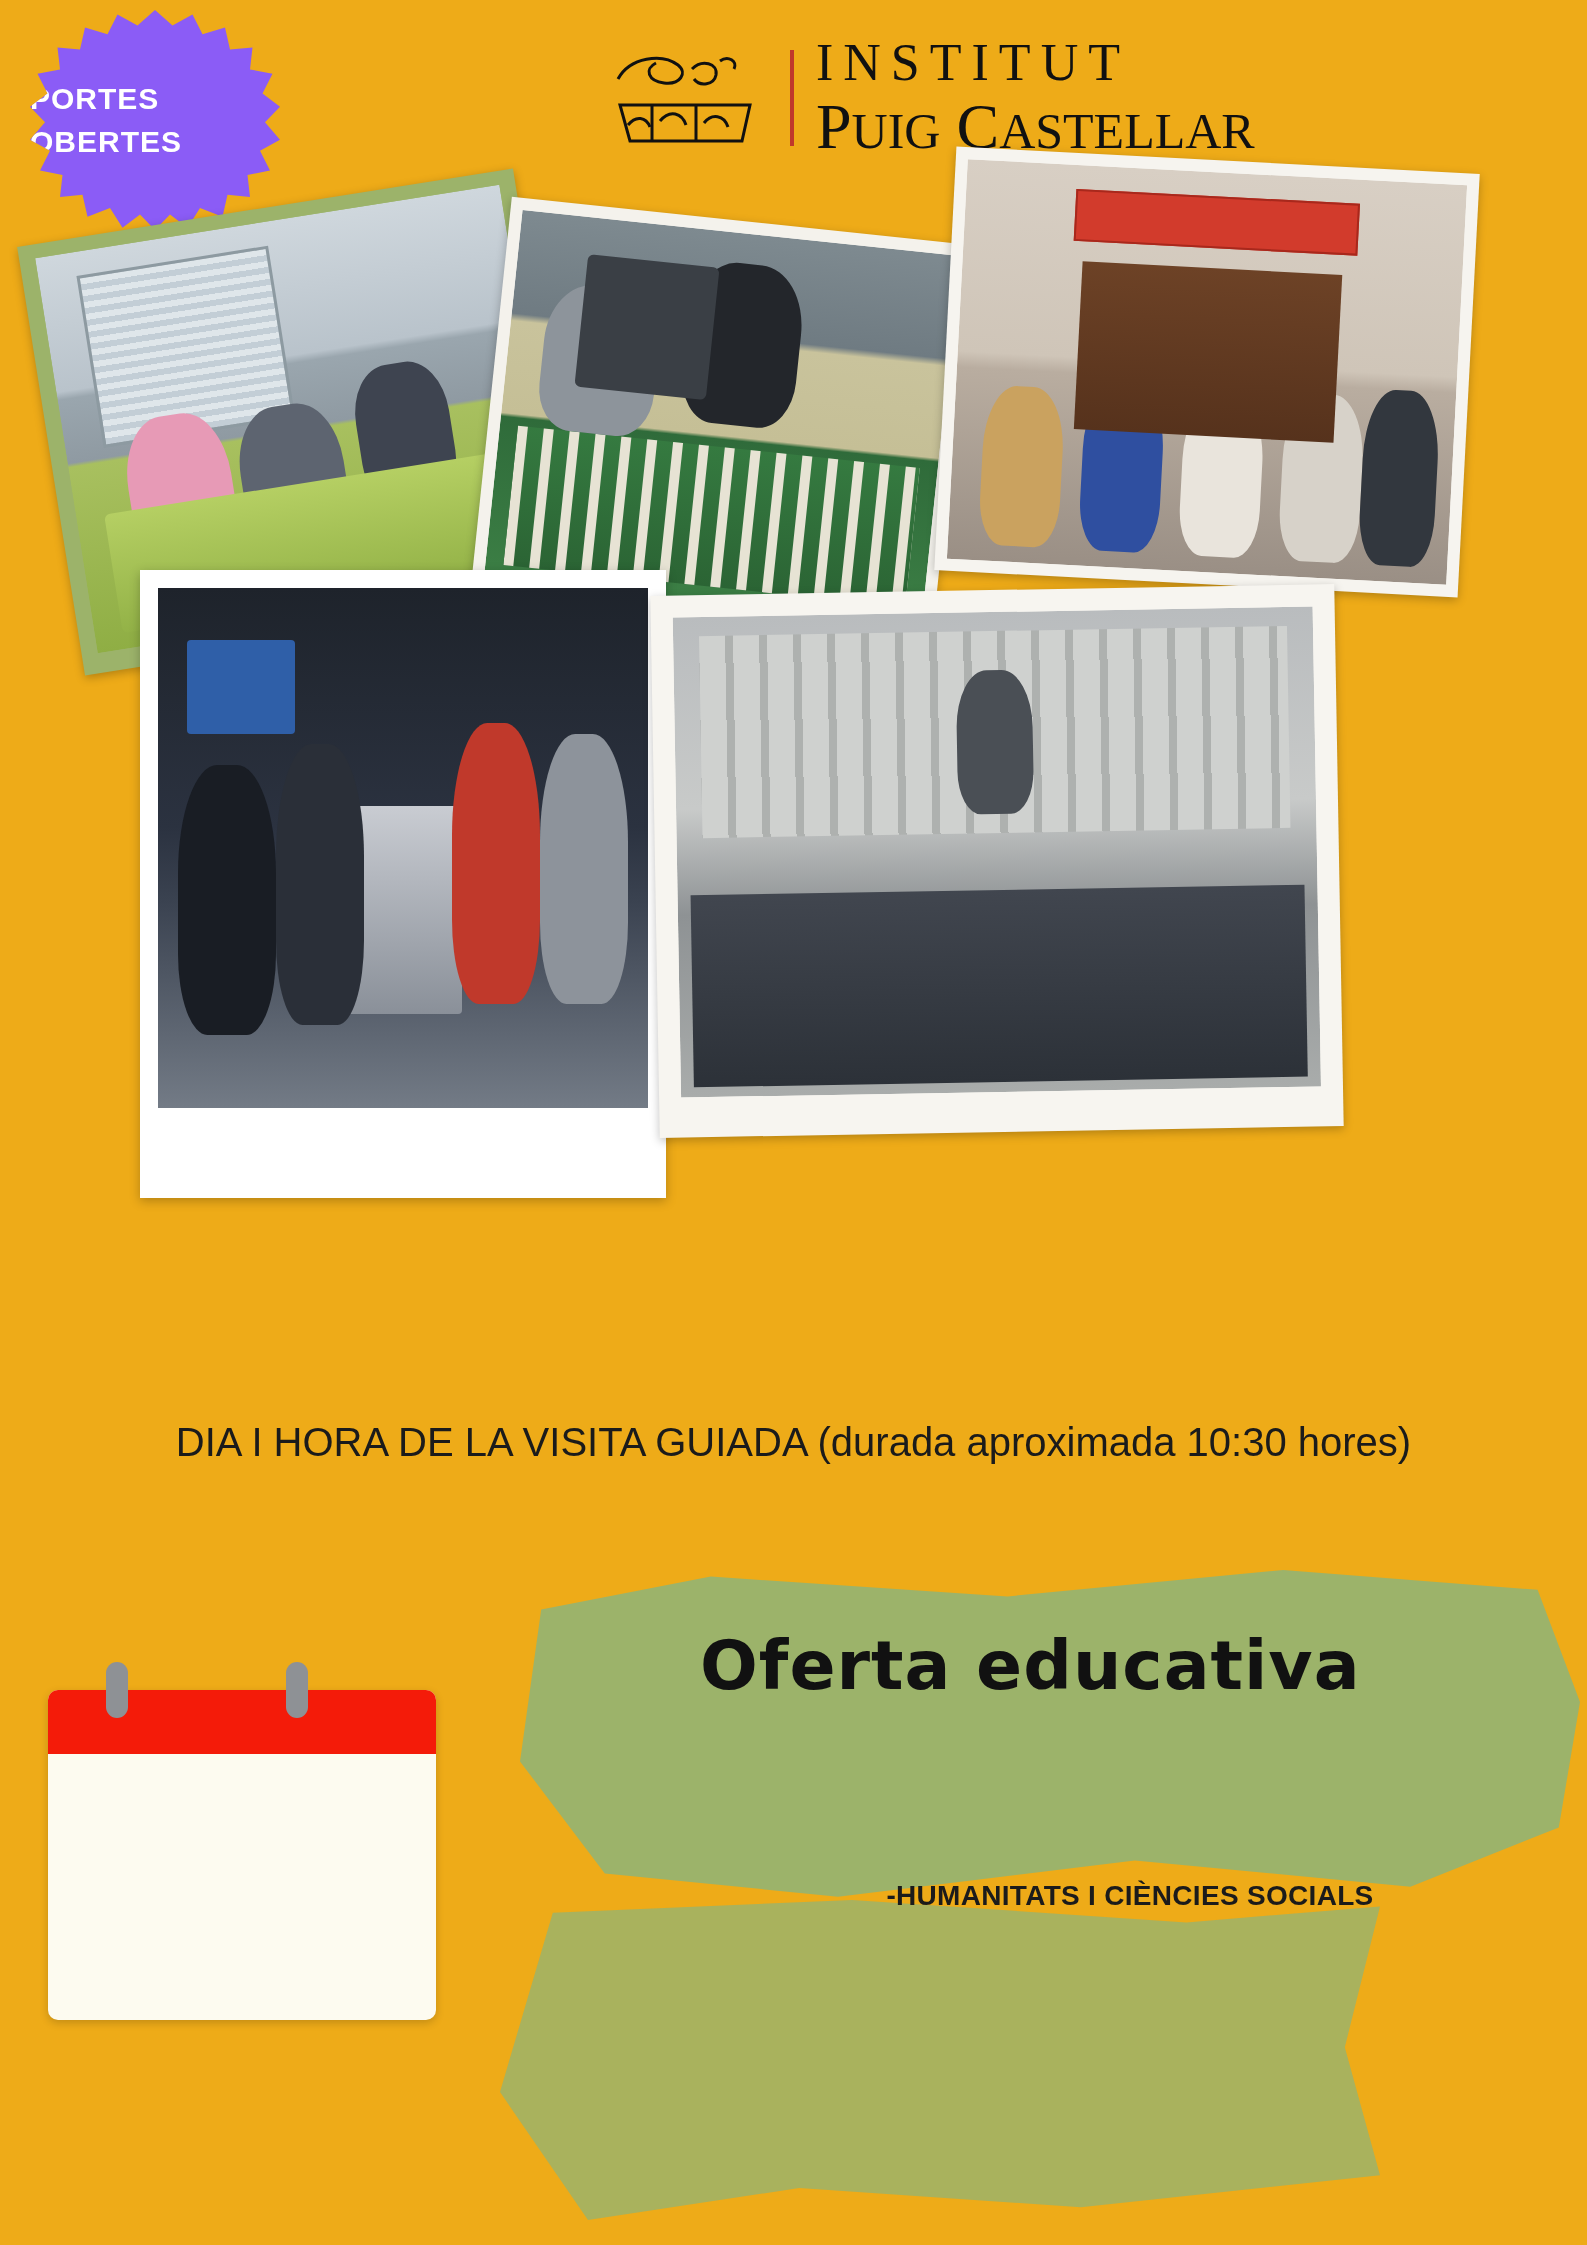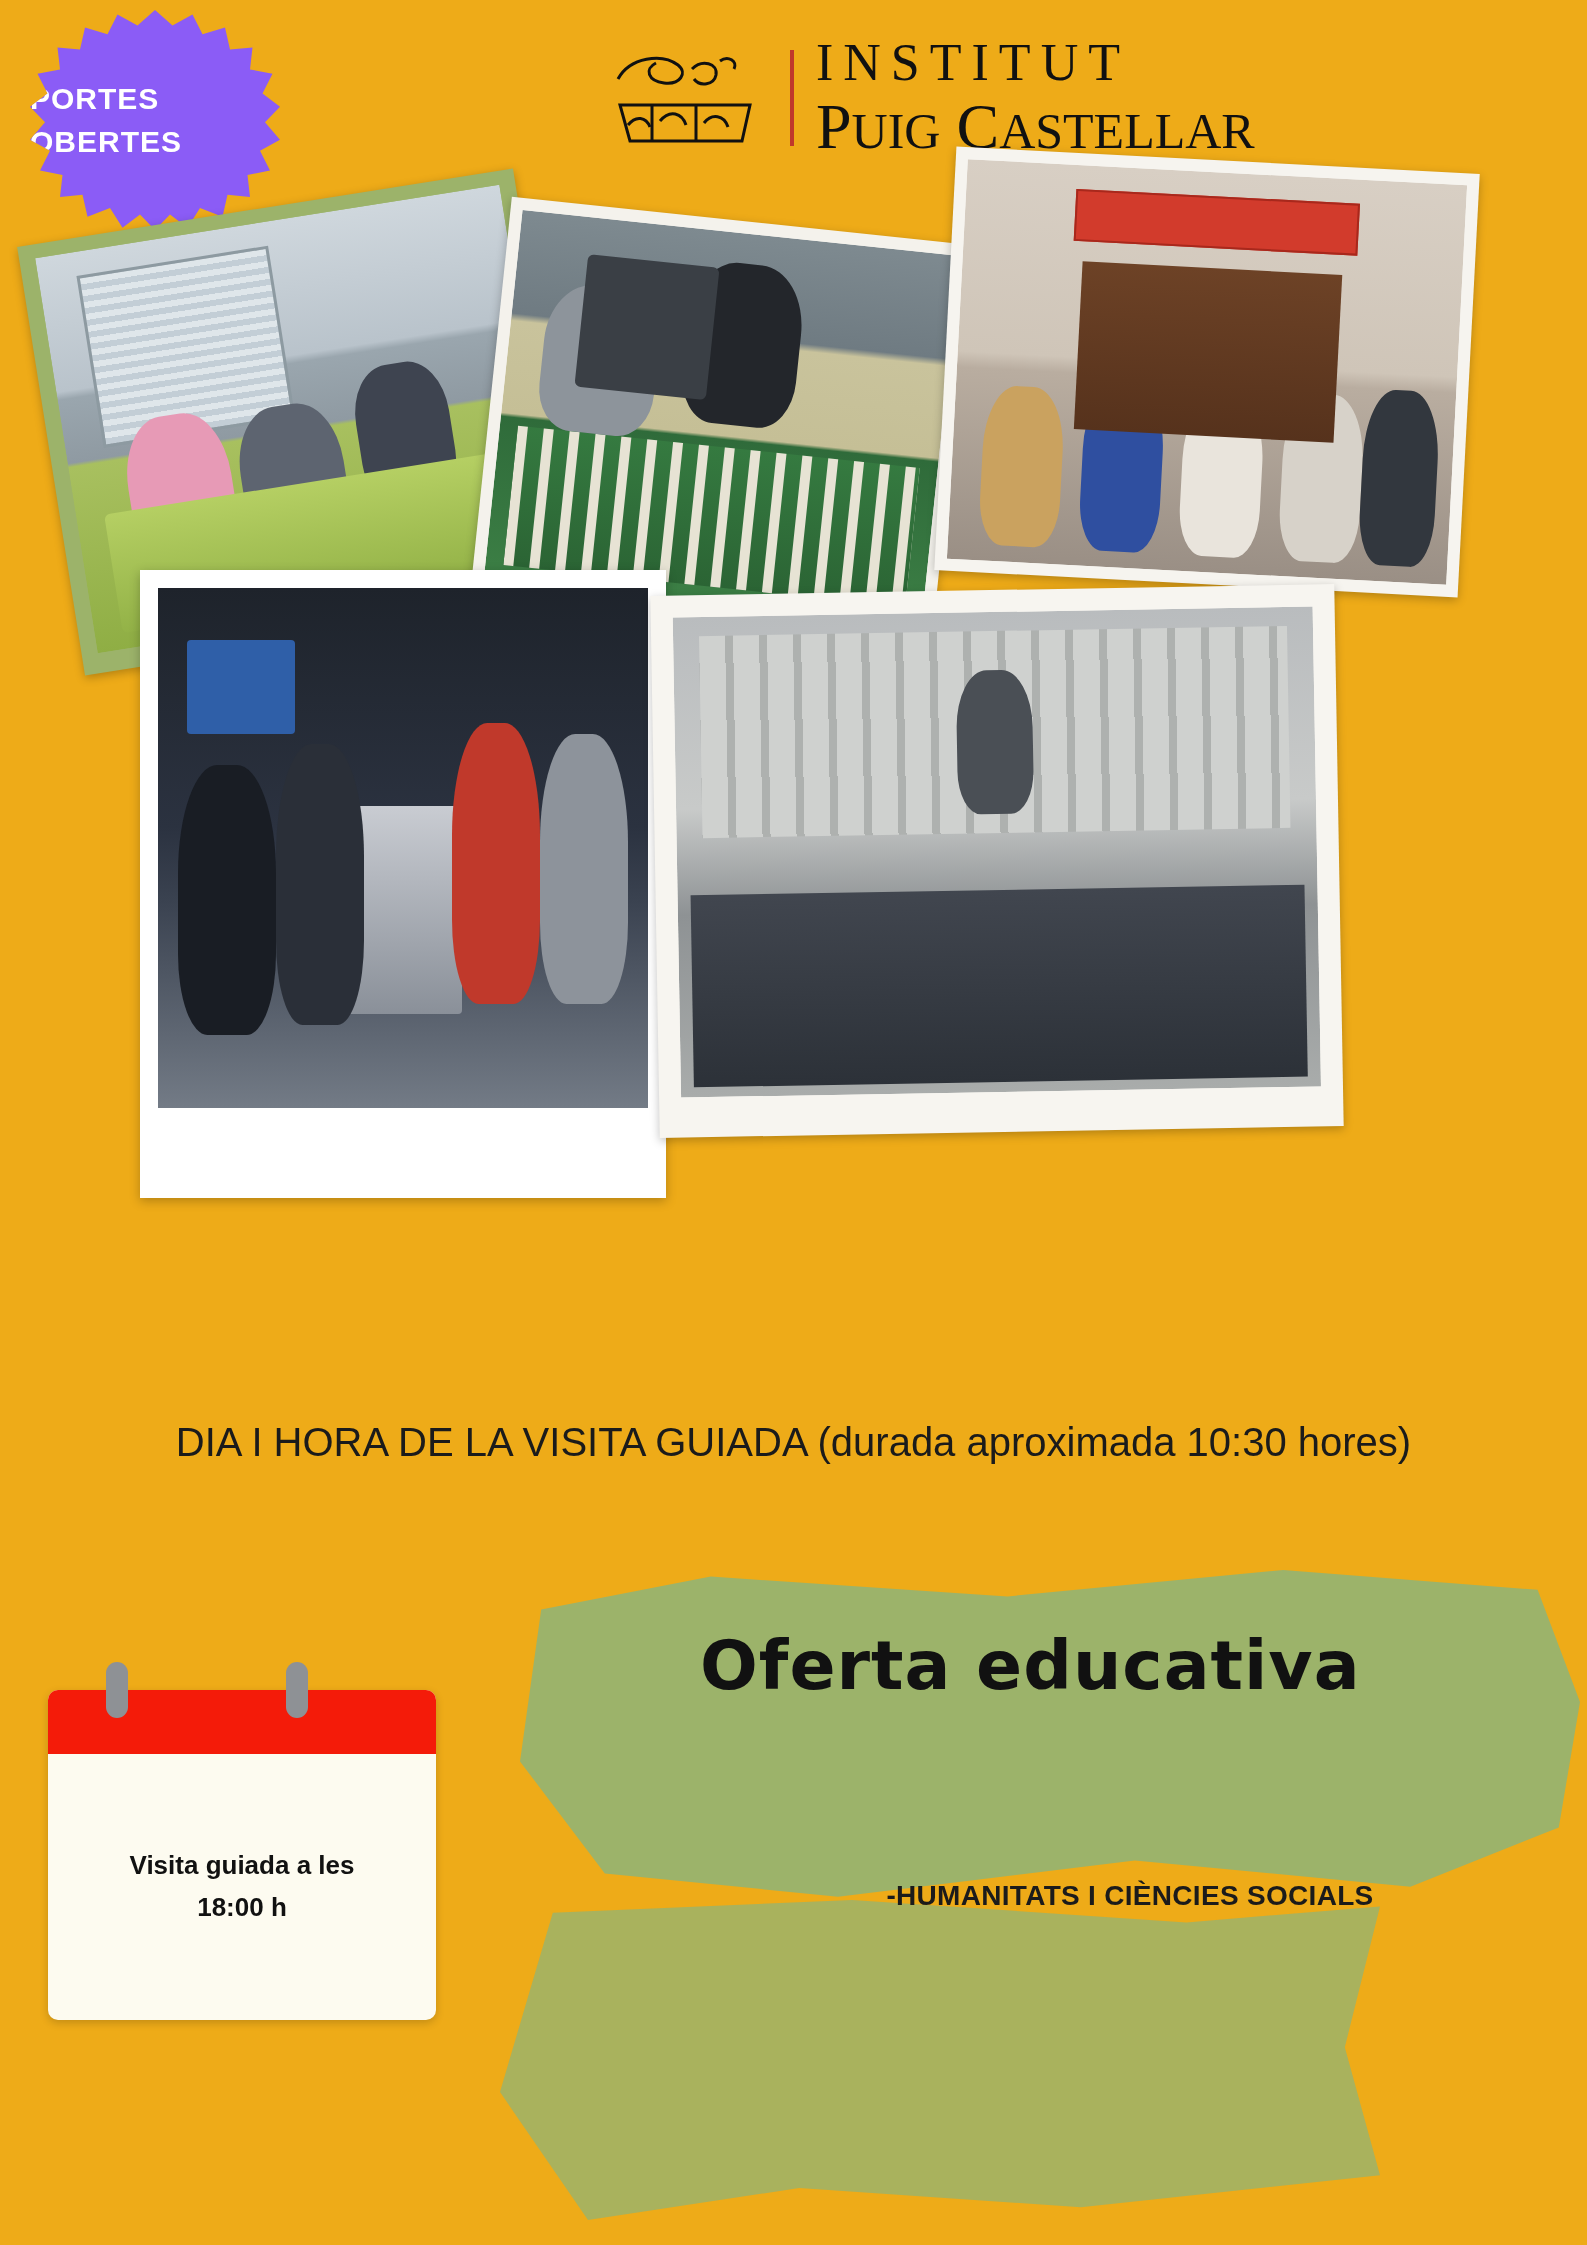--- a/index.html
+++ b/index.html
@@ -450,17 +450,13 @@
 
 <div class="modalities">
   <div class="mod-item">-HUMANITATS I CIÈNCIES SOCIALS</div>
 </div>
 
 <div class="calendar">
   <div class="cal-top">
     <div class="cal-ring left"></div>
     <div class="cal-ring right"></div>
   </div>
-  <div class="cal-body">
-    <div>Visita guiada a les</div>
-    <div>18:00 h</div>
-  </div>
 </div>
 
 </body></html>

